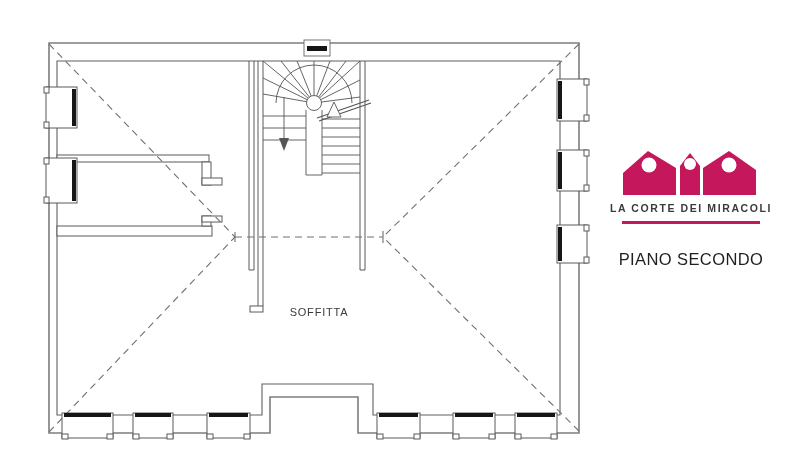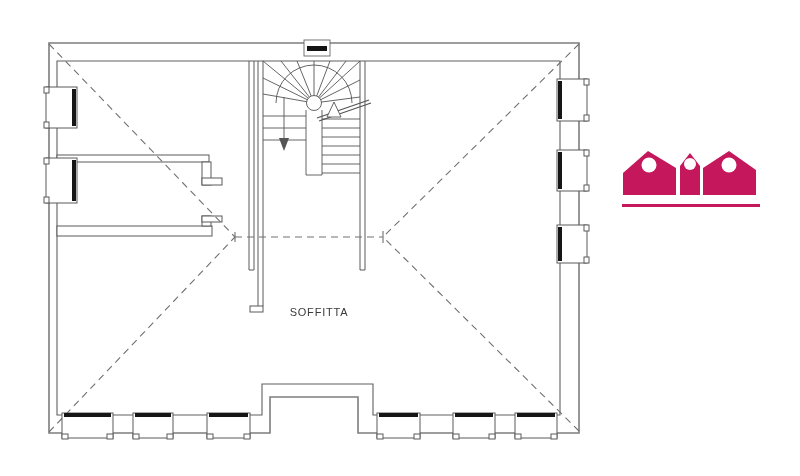--- a/index.html
+++ b/index.html
@@ -144,18 +144,20 @@
   <svg width="140" height="46" viewBox="0 0 140 46">
     <g fill="#c4175c">
       <polygon points="2,22 27,0 55,17 55,44 2,44"></polygon>
       <polygon points="59,15 69,2 79,15 79,44 59,44"></polygon>
       <polygon points="82,17 108,0 135,19 135,44 82,44"></polygon>
       <circle cx="28" cy="14" r="7.5" fill="#ffffff"></circle>
       <circle cx="69" cy="13" r="6" fill="#ffffff"></circle>
       <circle cx="108" cy="14" r="7.5" fill="#ffffff"></circle>
     </g>
   </svg>
+  <div class="brand-name">LA CORTE DEI MIRACOLI</div>
   <div class="brand-rule">
     <svg width="138" height="3">
         <rect width="138" height="3" fill="#c4175c"></rect>
       </svg>
   </div>
+  <div class="floor-title">PIANO SECONDO</div>
 </div>
 
 </body></html>

